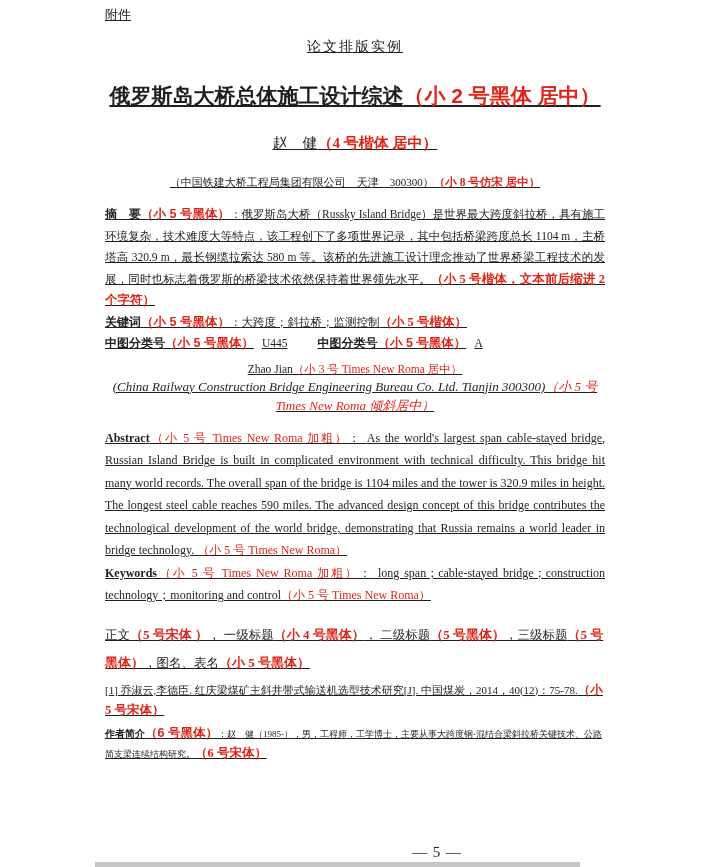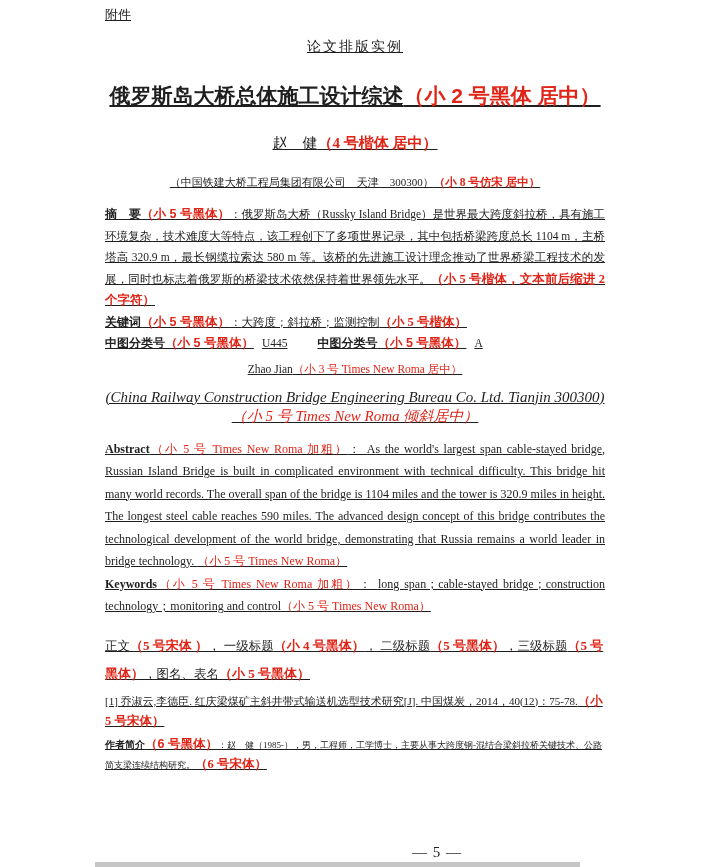--- a/index.html
+++ b/index.html
@@ -28,21 +28,21 @@
   .abstract-cn .lbl { font-weight:700; font-size:12px; }
   .abstract-cn .note{ font-size:12.5px; }
   .kw-cn, .clc { font-size:11.5px; line-height:21.5px; }
   .kw-cn .lbl, .clc .lbl { font-weight:700; font-size:12px; }
   .kw-cn .note, .clc .note { font-size:12.5px; }
   .clc .val { padding:0 4px 0 8px; }
   .clc .gap { display:inline-block; width:26px; }
   .title-en   { margin-top:12px; text-align:center; font-size:17px; font-weight:700;
                 line-height:25px; }
   .author-en  { margin-top:7px; text-align:center; font-size:11.5px; }
-  .affil-en   { margin-top:11px; text-align:center; font-size:15px; font-style:italic;
+  .affil-en   { text-align:center; font-size:13px; font-style:italic;
                 line-height:19px; }
   .affil-en .red { font-style:italic; }
   .abstract-en{ margin-top:12px; font-size:12px; line-height:22.5px; text-align:justify; }
   .abstract-en .lbl { font-weight:700; }
   .abstract-en .note{ color:var(--red); }
   .body-spec  { margin-top:14px; font-size:12.5px; line-height:27px; }
   .body-spec .red-b { font-size:13px; }
   .refs-heading { margin-top:4px; text-align:center; font-size:12px; font-weight:700; }
   .refs-heading .note { font-size:12.5px; }
   .ref-item  { margin-top:3px; font-size:11px; line-height:20px; }

